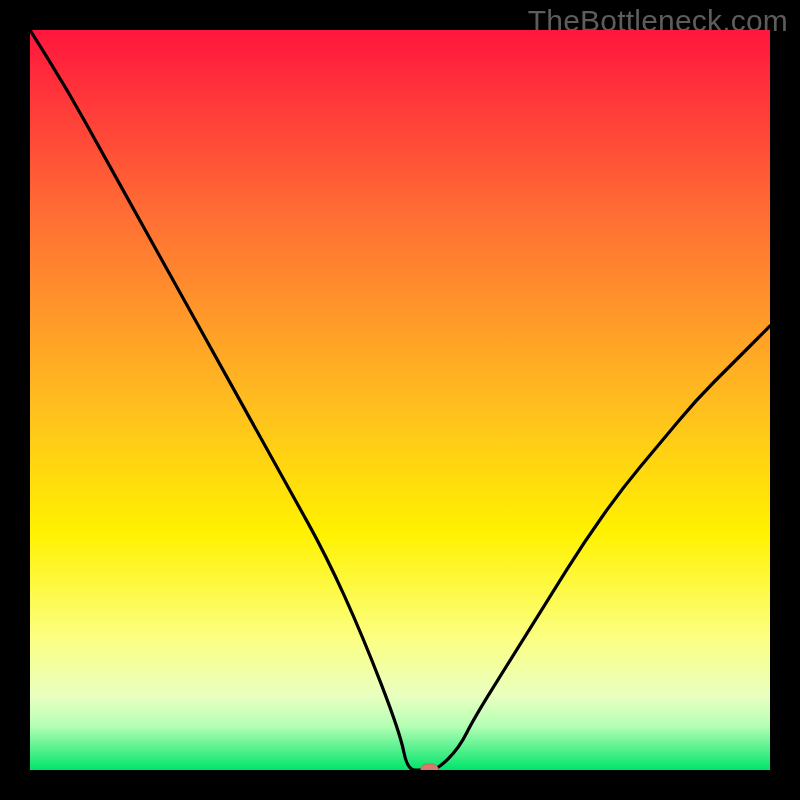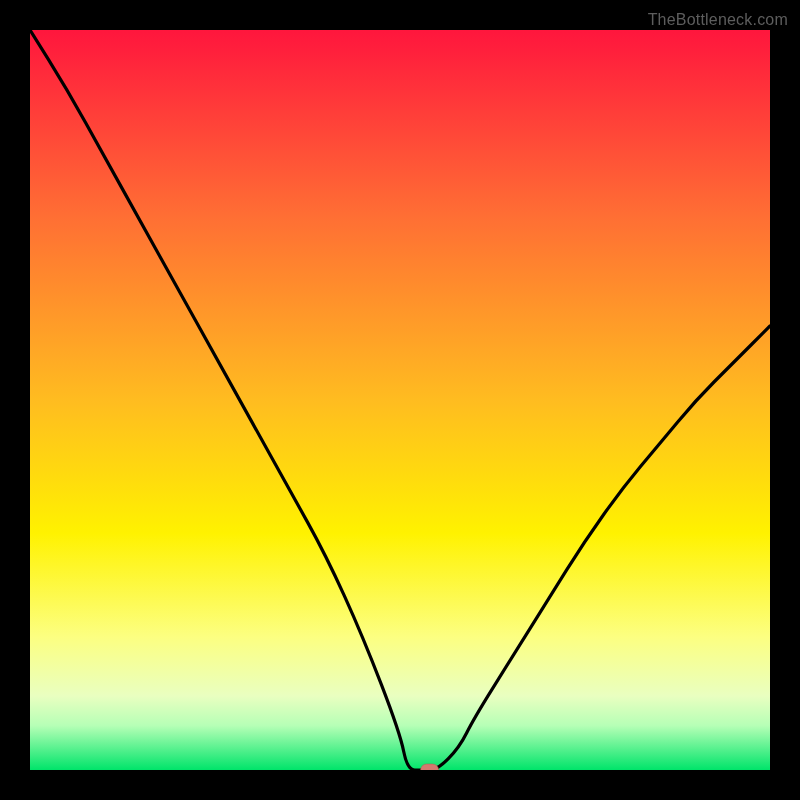--- a/index.html
+++ b/index.html
@@ -12,24 +12,24 @@
     overflow: hidden;
   }
   .frame {
     position: relative;
     width: 800px;
     height: 800px;
     background: #000;
   }
   .watermark {
     position: absolute;
-    top: 11px;
+    top: 4px;
     right: 12px;
     color: #5d5d5d;
-    font-size: 16px;
+    font-size: 30px;
     font-weight: 500;
     letter-spacing: 0.2px;
     user-select: none;
   }
   .plot-area {
     position: absolute;
     left: 30px;
     top: 30px;
     width: 740px;
     height: 740px;

